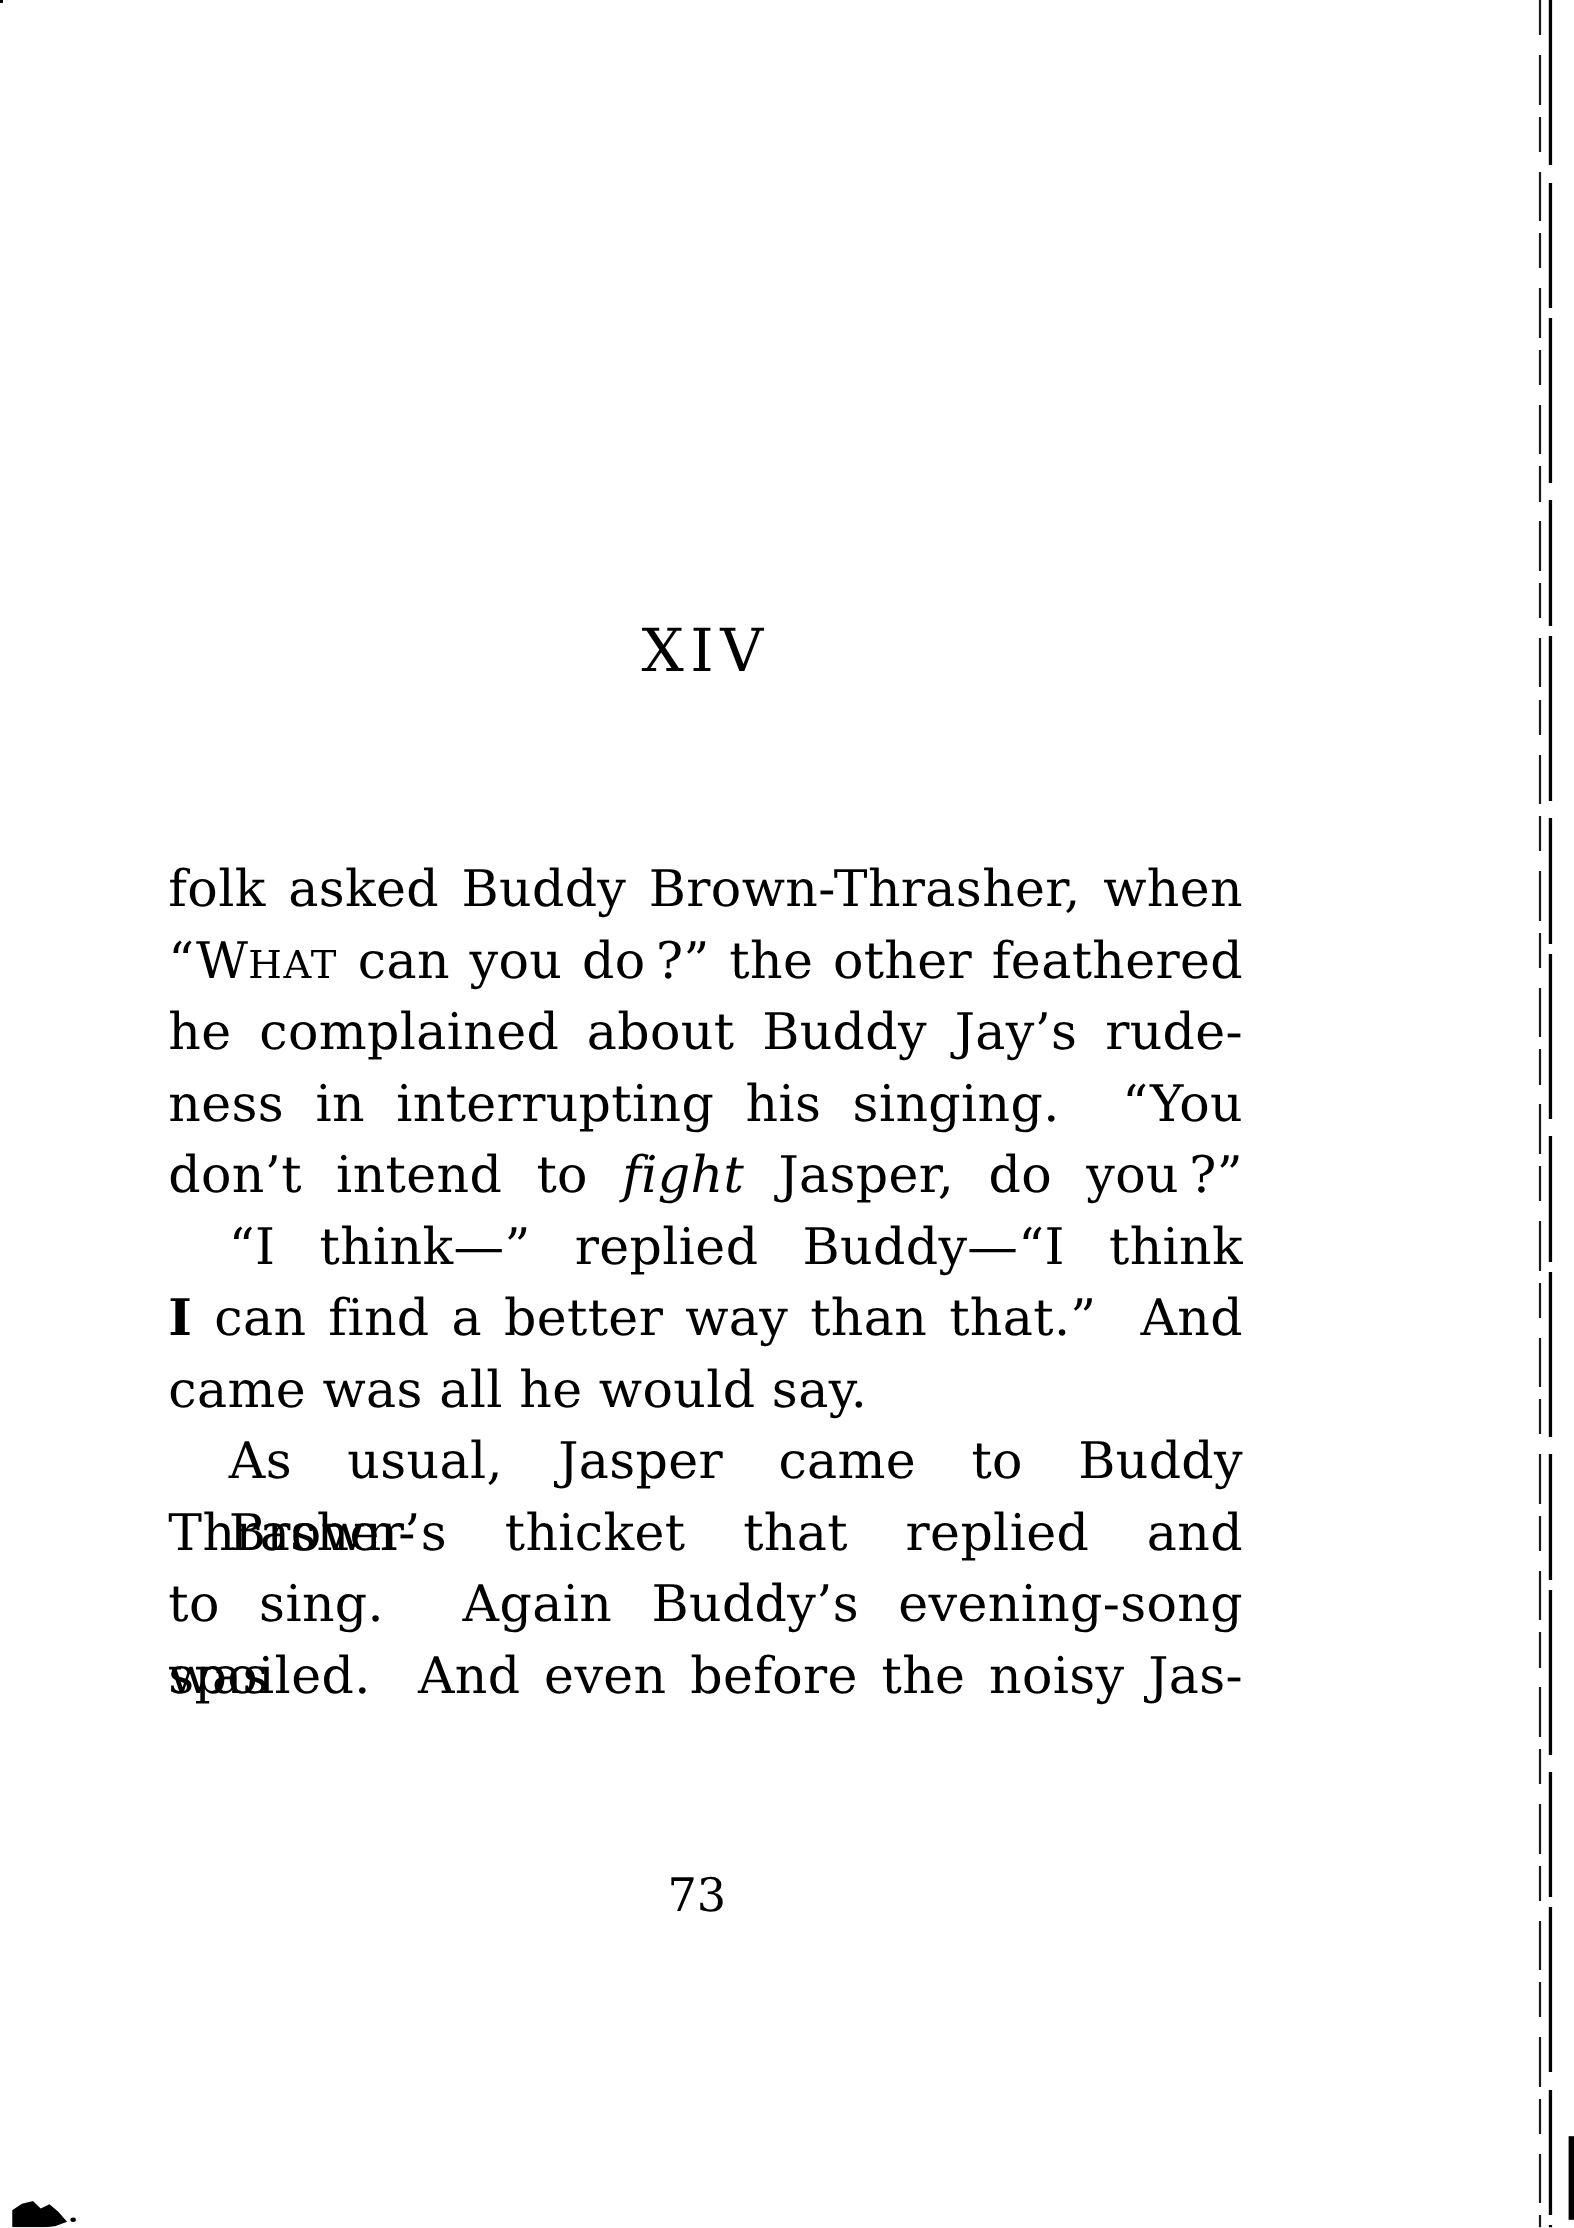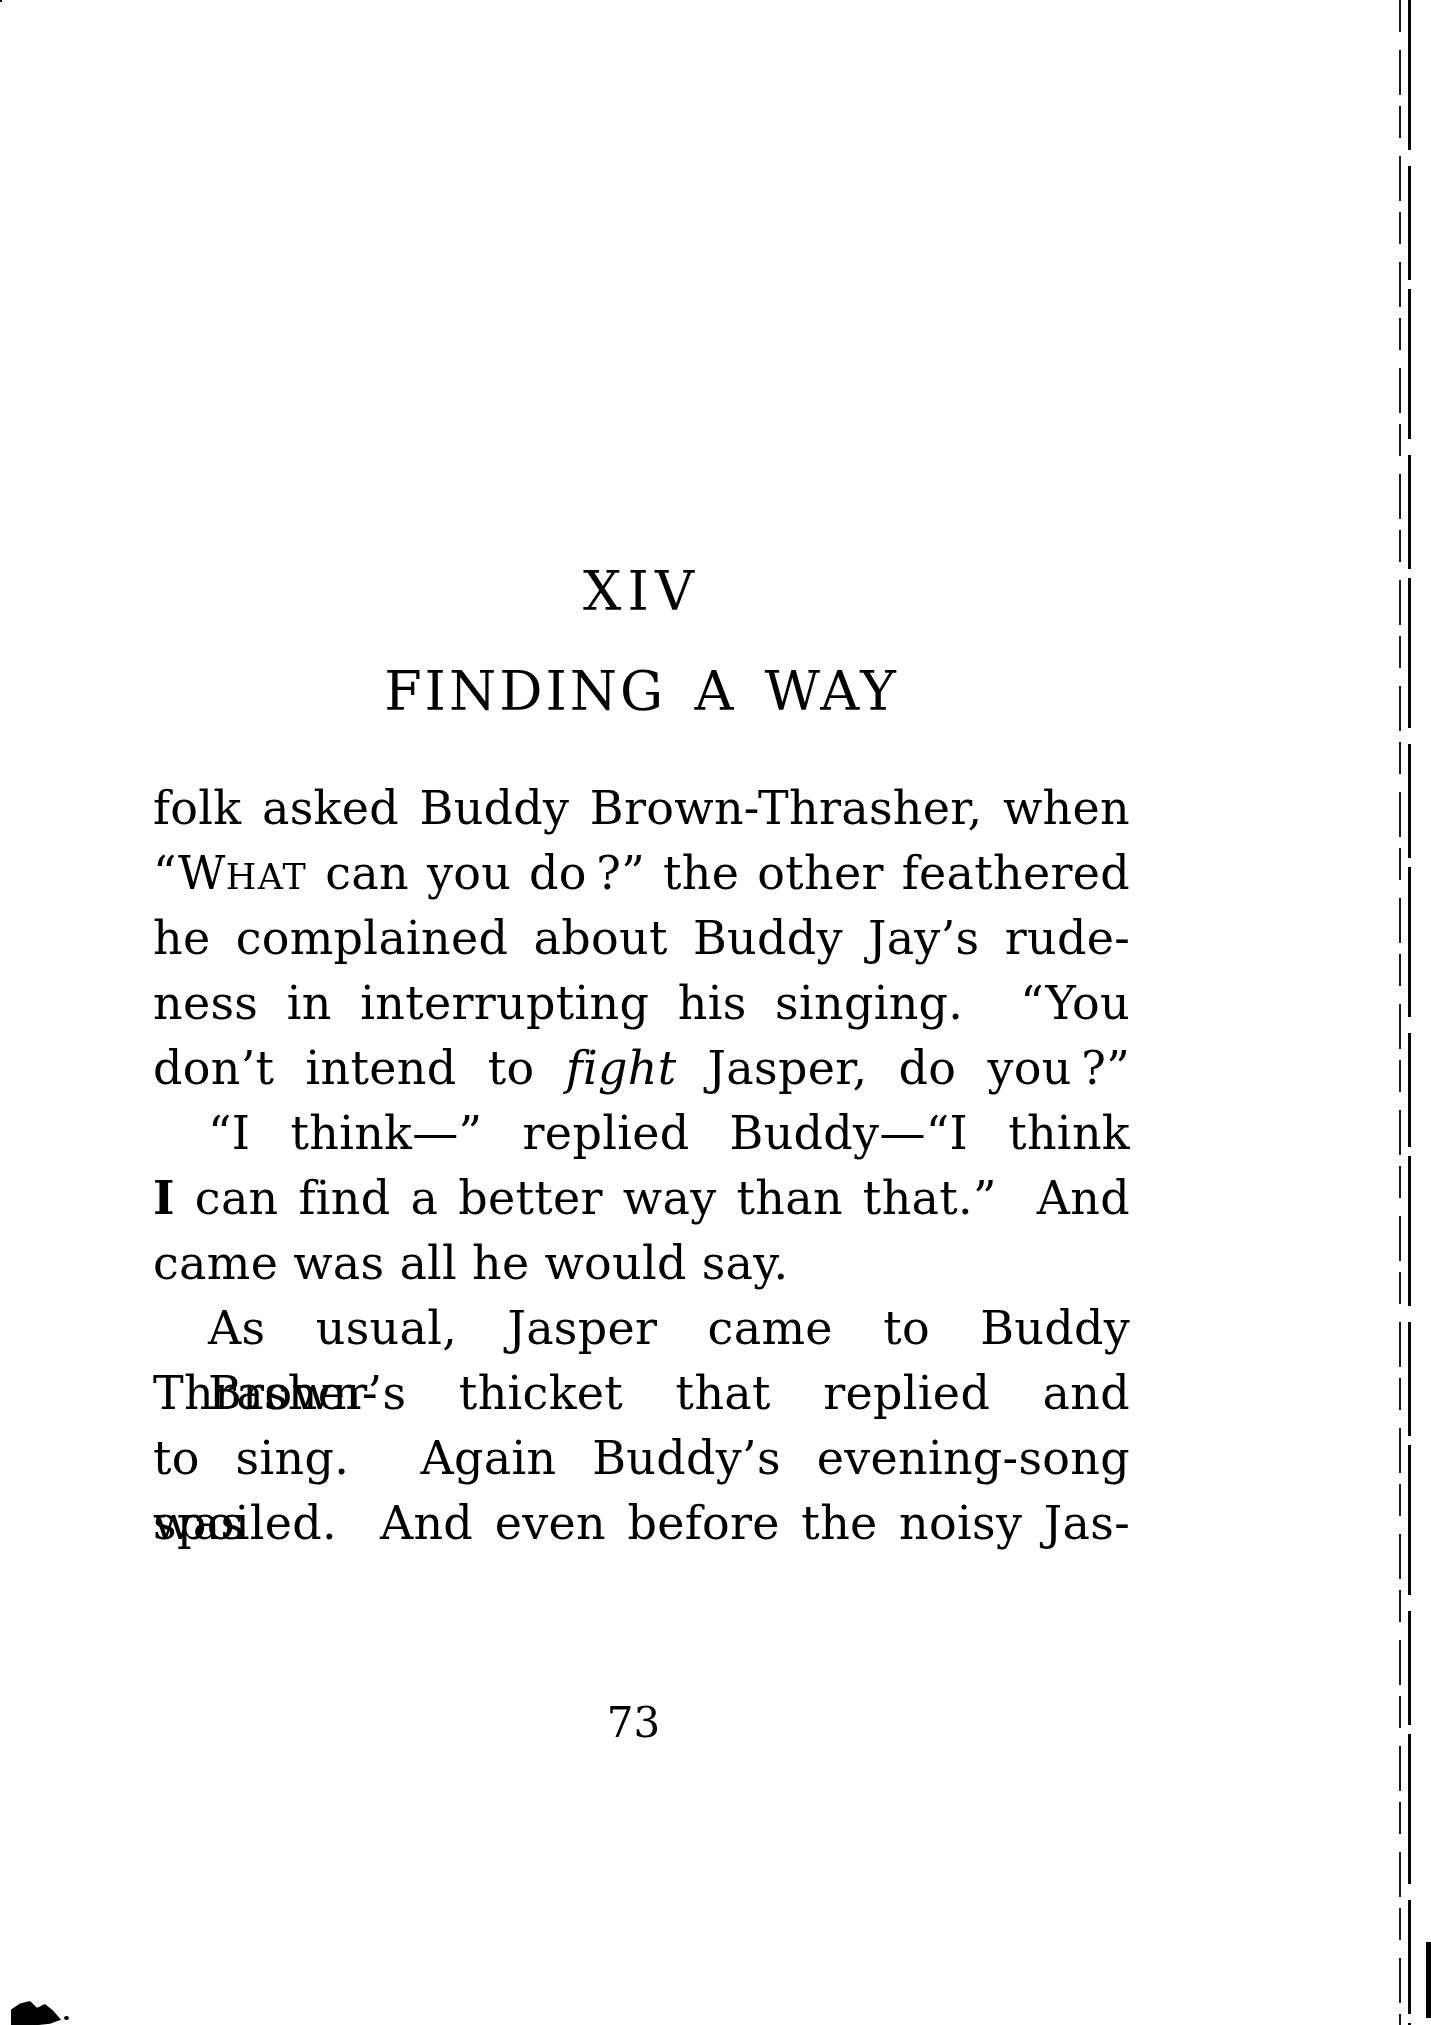--- a/index.html
+++ b/index.html
@@ -417,21 +417,20 @@
       <i style="width: 1px; height: 1px; opacity: 0.88;"></i>
       <i style="width: 1px; height: 1px; opacity: 0.84;"></i>
       <i style="width: 1px; height: 1px; opacity: 0.96;"></i>
       <i style="width: 1px; height: 1px; opacity: 0.62;"></i>
       <i style="width: 1px; height: 1px; opacity: 0.97;"></i>
       <i style="width: 1px; height: 1px; opacity: 0.98;"></i>
       <i style="width: 1px; height: 1px; opacity: 0.53;"></i>
     </div>
 
   <h1 class="chap-num">XIV</h1>
-  <h2 class="chap-title">FINDING A WAY</h2>
 
   <div class="body-text" id="body-text">
       <div class="line just"><span>folk asked Buddy Brown-Thrasher, when</span></div>
       <div class="line just"><span>“W</span><span class="sc">HAT</span><span> can you do ?” the other feathered</span></div>
       <div class="line just"><span>he complained about Buddy Jay’s rude-</span></div>
       <div class="line just"><span>ness in interrupting his singing.&nbsp; “You</span></div>
       <div class="line just"><span>don’t intend to </span><span class="i">fight</span><span> Jasper, do you ?”</span></div>
       <div class="line just ind"><span>“I think—” replied Buddy—“I think</span></div>
       <div class="line just"><span class="b">I</span><span> can find a better way than that.”&nbsp; And</span></div>
       <div class="line"><span>came was all he would say.</span></div>

